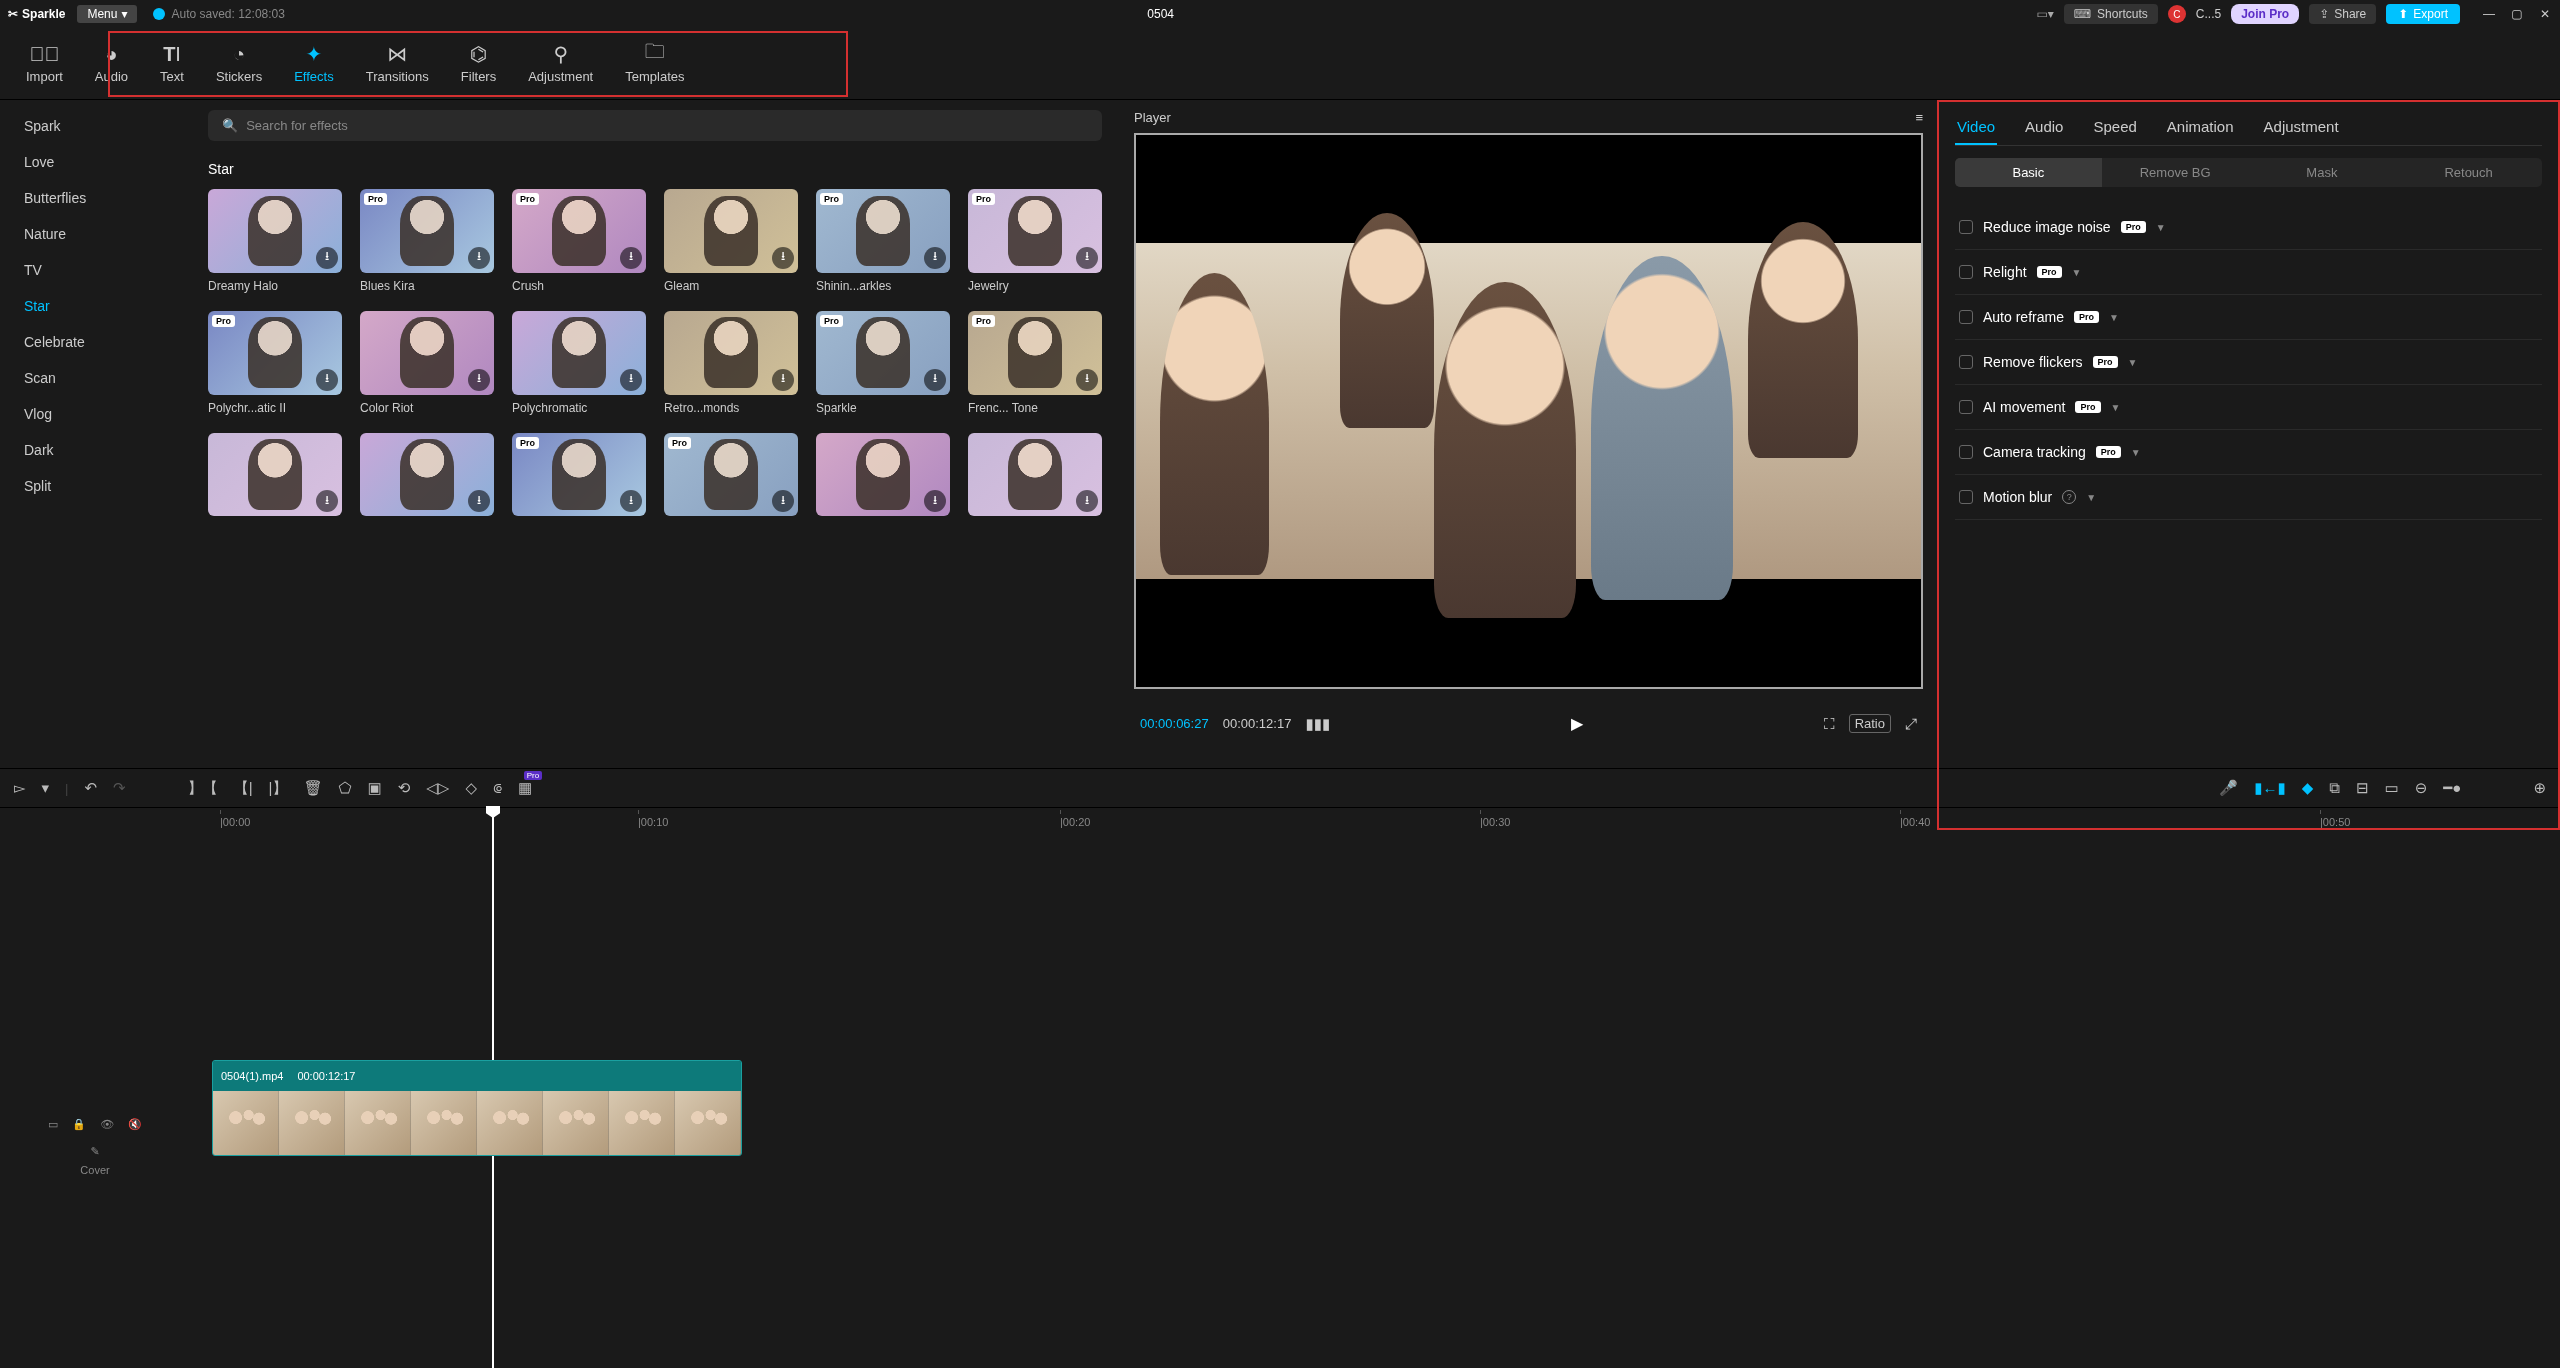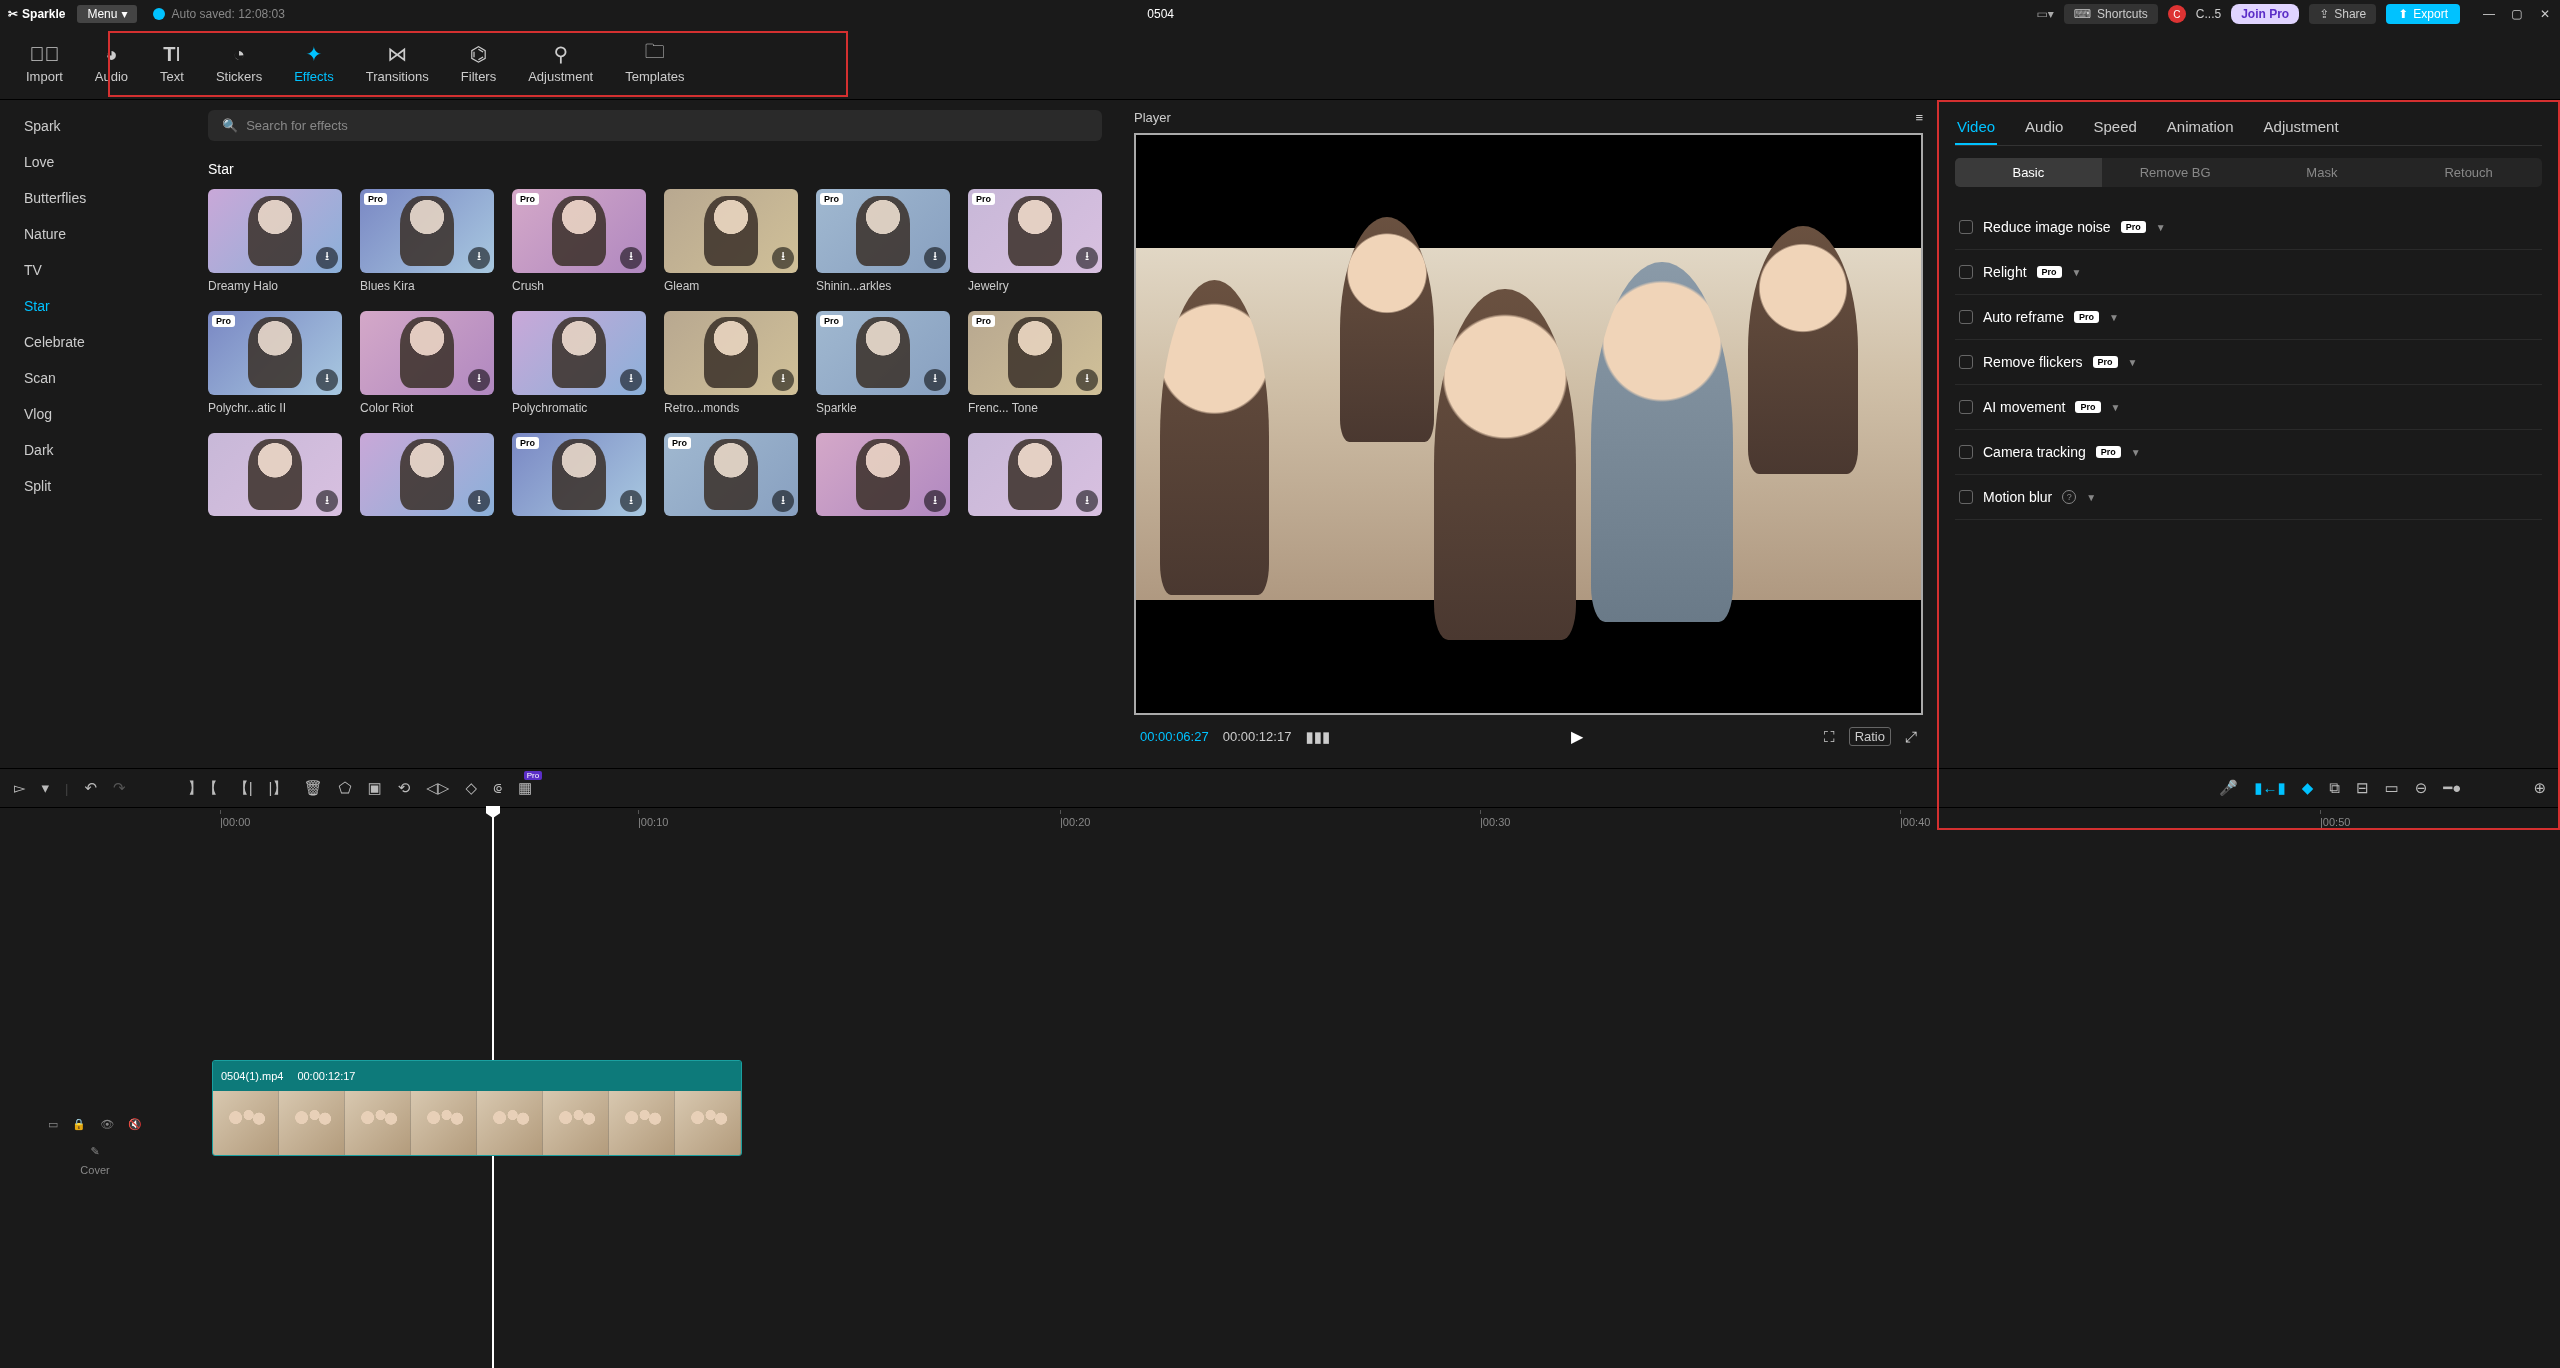--- a/index.html
+++ b/index.html
@@ -61,21 +61,21 @@
 .player-view { flex: 1; background: #000; border: 2px solid #aaa; position: relative; display:flex; align-items:center; justify-content:center;}
 .player-view .frame { width: 100%; height: 78%; background: linear-gradient(180deg,#e8e0d0 0%, #d0c0a8 40%, #a89078 100%); position:relative; overflow:hidden;}
 .player-view .bar-top,.player-view .bar-bot{position:absolute;left:0;right:0;height:11%;background:#000;}
 .player-view .bar-top{top:0;} .player-view .bar-bot{bottom:0;}
 .person{position:absolute;border-radius:50% 50% 10% 10%;background:radial-gradient(circle at 50% 25%, #f0d4b8 22%, transparent 23%), linear-gradient(#6a5140,#4a3830);}
 .p1{left:3%;top:18%;width:14%;height:70%;}
 .p2{left:26%;top:4%;width:12%;height:50%;}
 .p3{left:38%;top:20%;width:18%;height:78%;}
 .p4{left:58%;top:14%;width:18%;height:80%;background:radial-gradient(circle at 50% 22%, #f0d4b8 20%, transparent 21%), linear-gradient(#8a9aa8,#6a7a88);}
 .p5{left:78%;top:6%;width:14%;height:55%;}
-.player-controls { display: flex; align-items: center; padding: 12px 6px; gap: 14px; }
+.player-controls { display: flex; align-items: center; padding: 25px 6px; gap: 14px; }
 .player-controls .tc1{color:#00c2ff;font-size:13px;}
 .player-controls .tc2{color:#ccc;font-size:13px;}
 .player-controls .spacer{flex:1;}
 .player-controls .play{font-size:16px;color:#fff;}
 .player-controls .ric{color:#ccc;font-size:15px;}
 .ratio-pill{border:1px solid #666;padding:1px 5px;border-radius:3px;font-size:13px;}
 
 
 .inspector { width: 623px; background: #1a1a1a; padding: 10px 18px; position:relative;}
 .insp-tabs { display: flex; gap: 26px; border-bottom: 1px solid #333; margin-bottom: 12px; }

